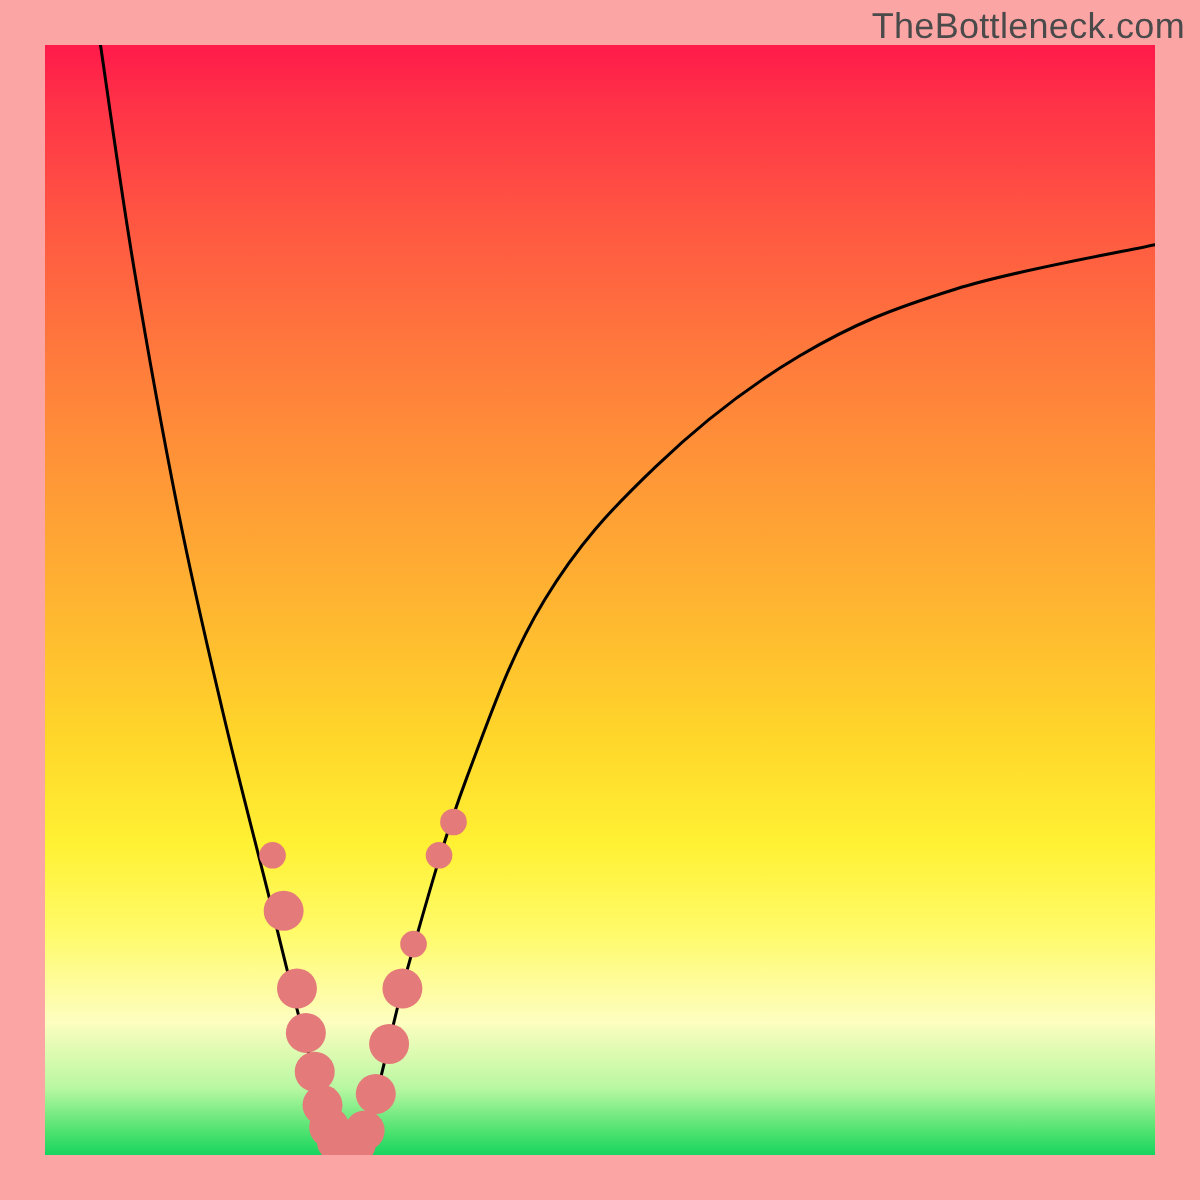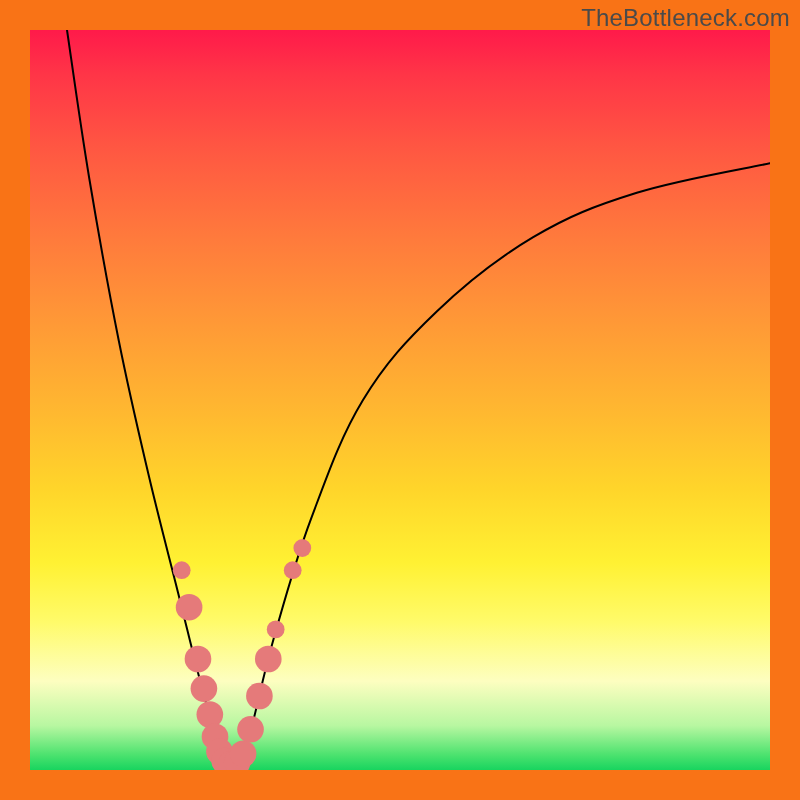--- a/index.html
+++ b/index.html
@@ -10,21 +10,21 @@
     overflow: hidden;
     background: #000;
     font-family: Arial, Helvetica, sans-serif;
   }
   .frame {
     position: absolute;
     top: 0;
     left: 0;
     width: 800px;
     height: 800px;
-    background: #f97316;
+    background: #fca5a5;
   }
   .plot {
     position: absolute;
     top: 30px;
     left: 30px;
     width: 740px;
     height: 740px;
     overflow: hidden;
   }
   .gradient {

